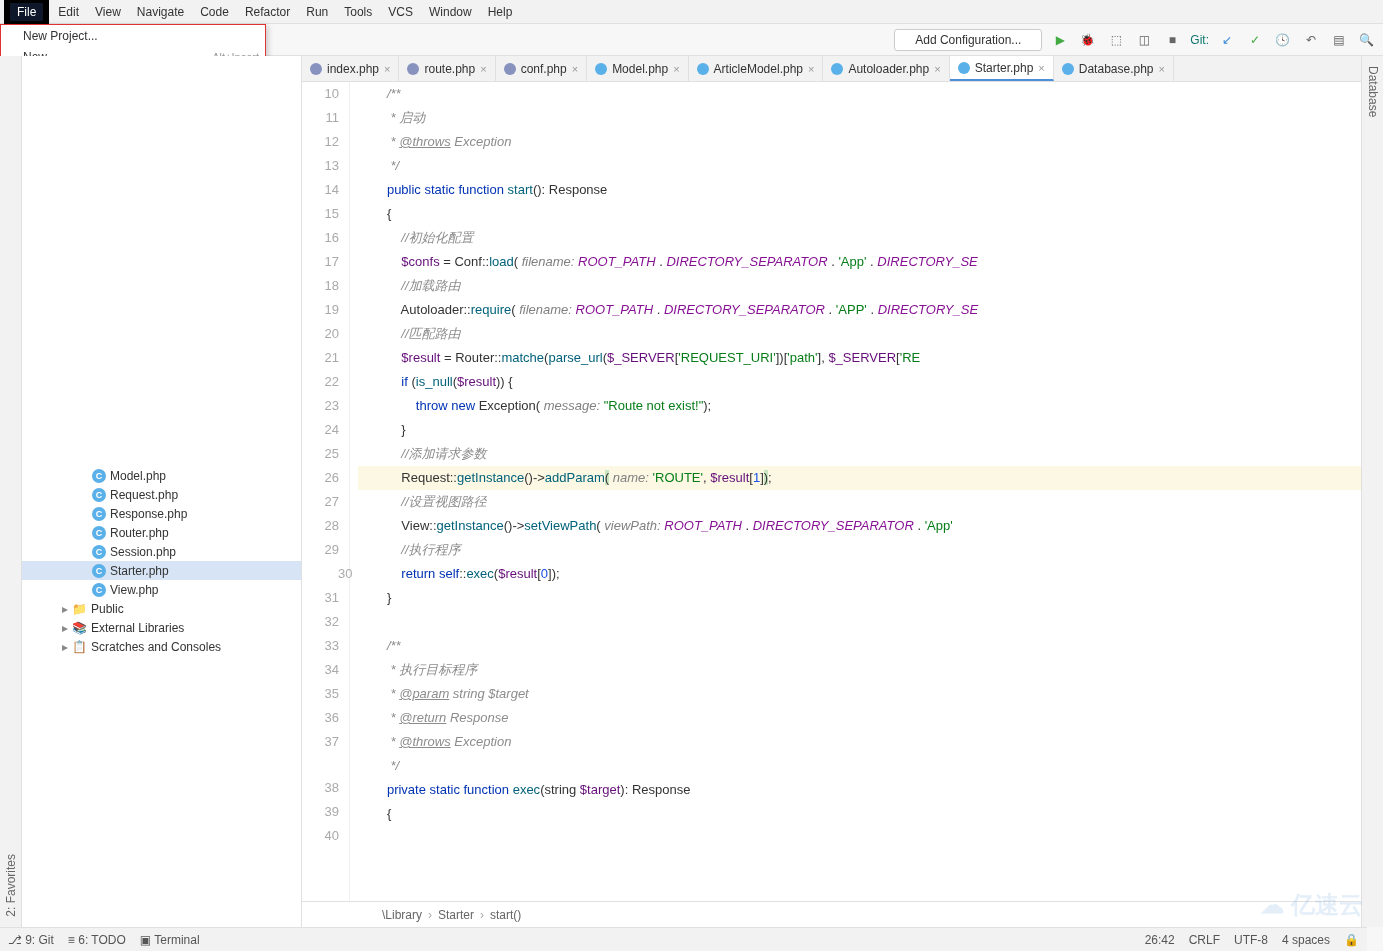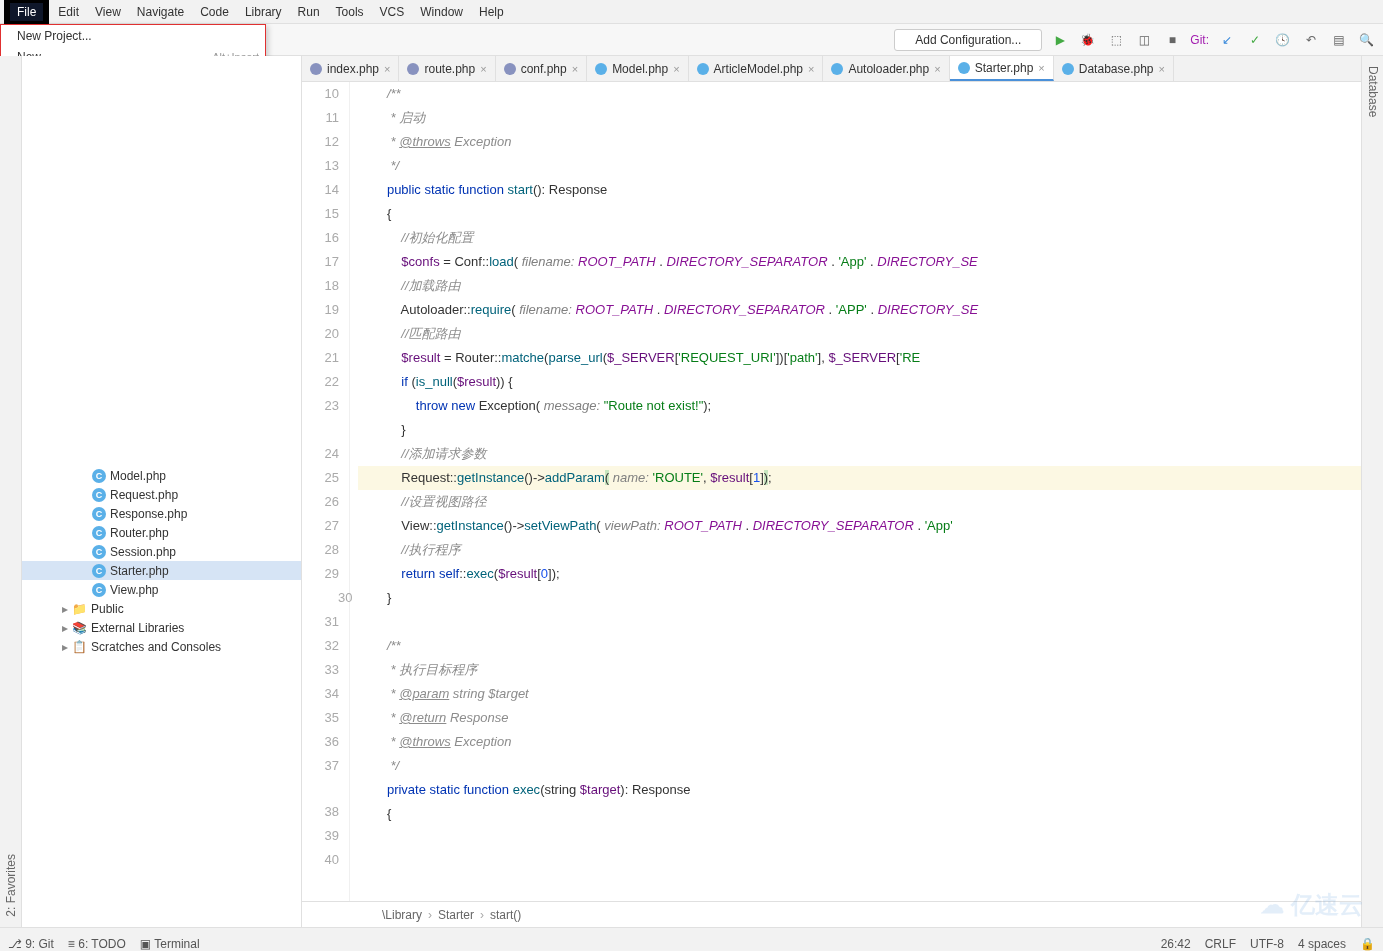--- a/index.html
+++ b/index.html
@@ -6,25 +6,25 @@
 body { background: #f7f7f7; font-size: 12px; color: #333; overflow: hidden; }
 
 .menubar { display: flex; align-items: center; height: 24px; background: #f2f2f2; border-bottom: 1px solid #e0e0e0; padding: 0 4px; gap: 2px; position: relative; }
 .menubar .mitem { padding: 2px 7px; cursor: default; }
 .menubar .mitem.active { background: #0f172a; color: #fff; border: 6px solid #000000; }
 
 .toolbar2 { display: flex; align-items: center; height: 32px; background: #f7f7f7; border-bottom: 1px solid #e0e0e0; justify-content: flex-end; padding-right: 6px; gap: 8px; }
 .toolbar2 .left { flex: 1; display: flex; gap: 6px; padding-left: 280px; align-items: center; color: #777; }
 .toolbar2 .iconbtn { width: 20px; height: 20px; display: flex; align-items: center; justify-content: center; color: #666; }
 .addconf { border: 1px solid #ccc; background: #fff; padding: 3px 20px; border-radius: 3px; }
-.git-label { color: #a21caf; }
+.git-label { color: #0f766e; }
 
 .dropdown { position: absolute; top: 24px; left: 0; width: 266px; background: #fff; border: 1px solid #b0b0b0; box-shadow: 2px 2px 6px rgba(0,0,0,0.2); z-index: 100; }
 .dropdown.highlighted { border: 1px solid #e03030; }
-.dropdown .ditem { display: flex; align-items: center; padding: 3px 6px 3px 16px; height: 21px; cursor: default; position: relative; }
+.dropdown .ditem { display: flex; align-items: center; padding: 3px 6px 3px 22px; height: 21px; cursor: default; position: relative; }
 .dropdown .ditem.hl { border: 1px solid #e03030; }
 .dropdown .ditem .lbl { flex: 1; }
 .dropdown .ditem .sc { color: #999; font-size: 11px; }
 .dropdown .ditem .arrow { color: #999; margin-left: 4px; }
 .dropdown .ditem .licon { position: absolute; left: 3px; width: 14px; height: 14px; display: flex; align-items: center; justify-content: center; color: #888; }
 .dropdown .sep { height: 1px; background: #e0e0e0; margin: 2px 0; }
 
 .main { position: absolute; top: 56px; left: 0; right: 0; bottom: 24px; display: flex; }
 .projpane { width: 280px; border-right: 1px solid #e0e0e0; background: #fff; display: flex; flex-direction: column; }
 .projtree { flex: 1; overflow: auto; padding-top: 410px; }
@@ -55,40 +55,40 @@
 .doctag { color: #8c8c8c; font-style: italic; text-decoration: underline; }
 .var { color: #660e7a; }
 .const { color: #871094; font-style: italic; }
 .num { color: #1750eb; }
 .param { color: #808080; font-style: italic; }
 .caret { background: #c8e6c0; }
 
 .breadcrumb-bot { height: 26px; border-top: 1px solid #e0e0e0; display: flex; align-items: center; padding-left: 80px; gap: 6px; color: #666; font-size: 12px; }
 .breadcrumb-bot .sep-ch { color: #aaa; }
 
-.statusbar { position: absolute; bottom: 0; left: 0; right: 0; height: 24px; background: #f2f2f2; border-top: 1px solid #e0e0e0; display: flex; align-items: flex-end; padding: 0 8px; gap: 14px; font-size: 12px; color: #555; }
+.statusbar { position: absolute; bottom: 0; left: 0; right: 16px; height: 24px; background: #f2f2f2; border-top: 1px solid #e0e0e0; display: flex; align-items: center; padding: 0 8px; gap: 14px; font-size: 12px; color: #555; }
 .statusbar .spacer { flex: 1; }
 
 .leftrail { position: absolute; left: 0; top: 56px; bottom: 24px; width: 22px; background: #f2f2f2; border-right: 1px solid #e0e0e0; display: flex; flex-direction: column; justify-content: flex-end; align-items: center; z-index: 5; }
 .leftrail .rlabel { writing-mode: vertical-rl; transform: rotate(180deg); padding: 10px 0; color: #666; }
 .rightrail { position: absolute; right: 0; top: 56px; bottom: 24px; width: 22px; background: #f2f2f2; border-left: 1px solid #e0e0e0; display: flex; flex-direction: column; align-items: center; z-index: 5; }
 .rightrail .rlabel { writing-mode: vertical-rl; padding: 10px 0; color: #666; }
 
 .watermark { position: absolute; right: 20px; bottom: 30px; opacity: 0.15; font-size: 24px; color: #4a90d9; font-weight: bold; z-index: 200; }
 </style>
 </head>
 <body>
 
 <div class="menubar">
   <span class="mitem active">File</span>
   <span class="mitem">Edit</span>
   <span class="mitem">View</span>
   <span class="mitem">Navigate</span>
   <span class="mitem">Code</span>
-  <span class="mitem">Library</span>
+  <span class="mitem">Refactor</span>
   <span class="mitem">Run</span>
   <span class="mitem">Tools</span>
   <span class="mitem">VCS</span>
   <span class="mitem">Window</span>
   <span class="mitem">Help</span>
 
   <div class="dropdown highlighted" id="file-dropdown">
       <div class="ditem">
         <span class="lbl">New Project...</span>
       </div>
@@ -290,21 +290,21 @@
           <div style="height: 24px;">14</div>
           <div style="height: 24px;">15</div>
           <div style="height: 24px;">16</div>
           <div style="height: 24px;">17</div>
           <div style="height: 24px;">18</div>
           <div style="height: 24px;">19</div>
           <div style="height: 24px;">20</div>
           <div style="height: 24px;">21</div>
           <div style="height: 24px;">22</div>
           <div style="height: 24px;">23</div>
-          <div style="height: 24px; margin-top: 24px;">24</div>
+          <div style="height: 24px;">24</div>
           <div style="height: 24px;">25</div>
           <div style="height: 24px;">26</div>
           <div style="height: 24px;">27</div>
           <div style="height: 24px;">28</div>
           <div style="height: 24px;">29</div>
           <div style="height: 24px; margin-left: 36px;">30</div>
           <div style="height: 24px;">31</div>
           <div style="height: 24px;">32</div>
           <div style="height: 24px;">33</div>
           <div style="height: 24px;">34</div>

